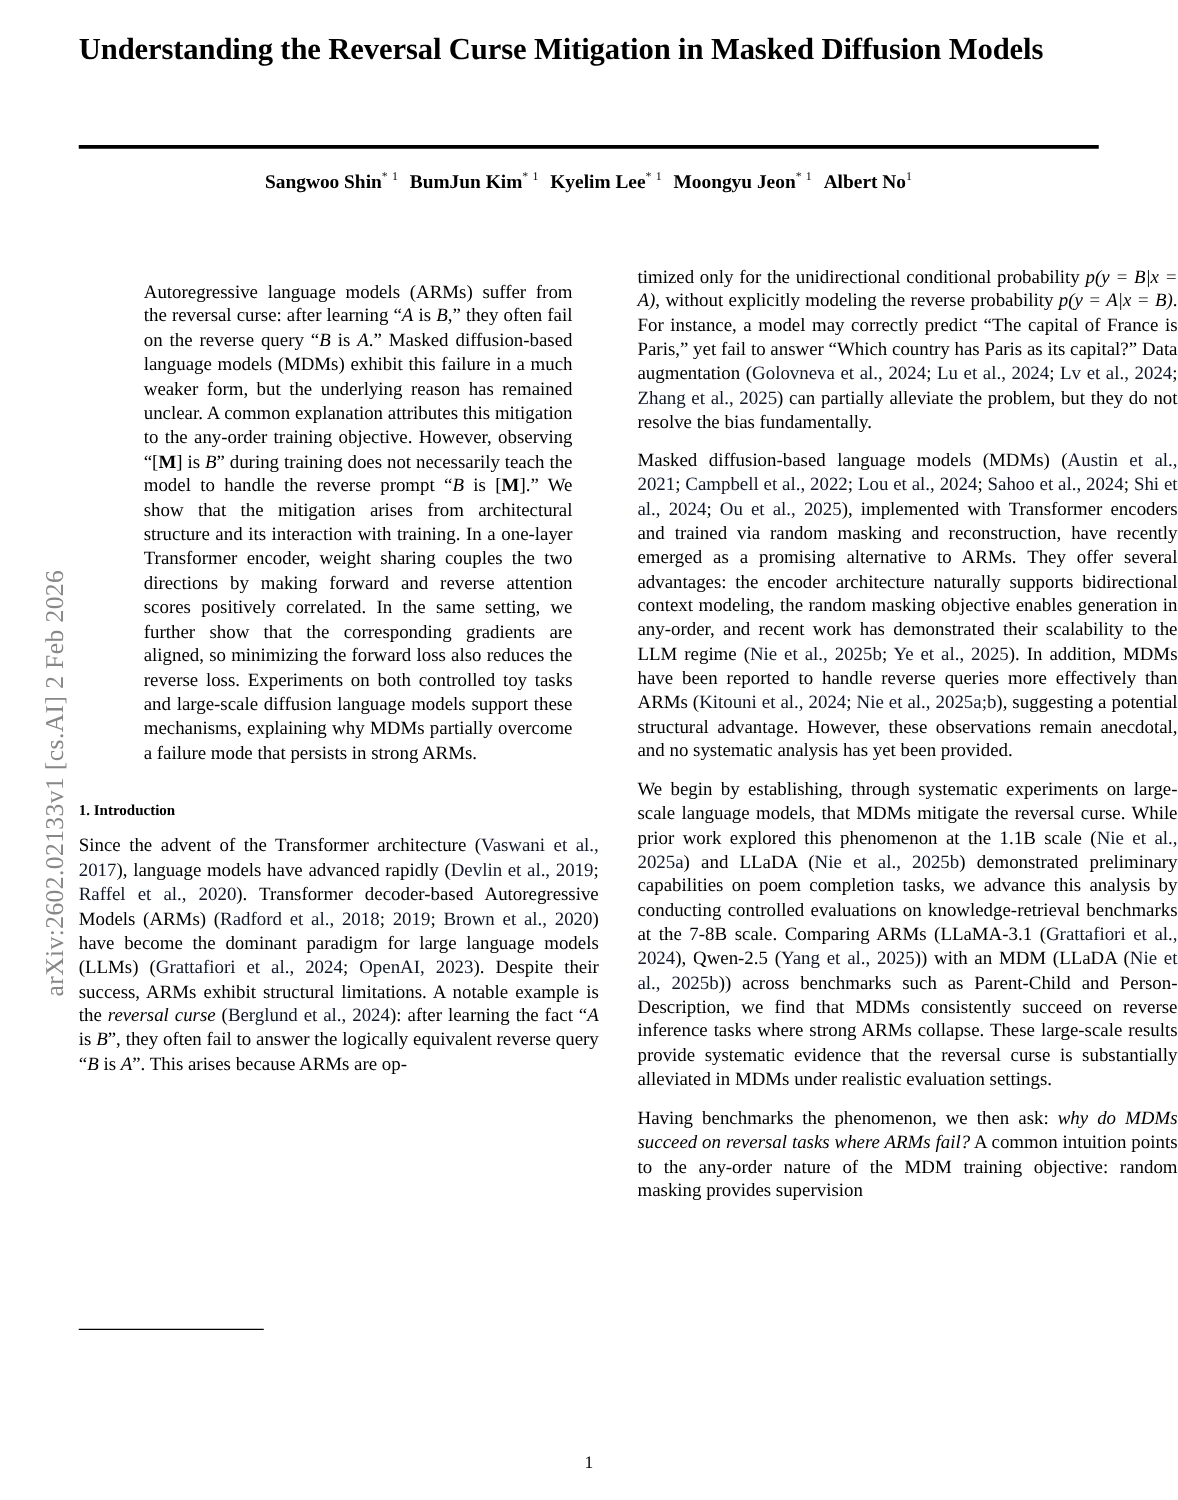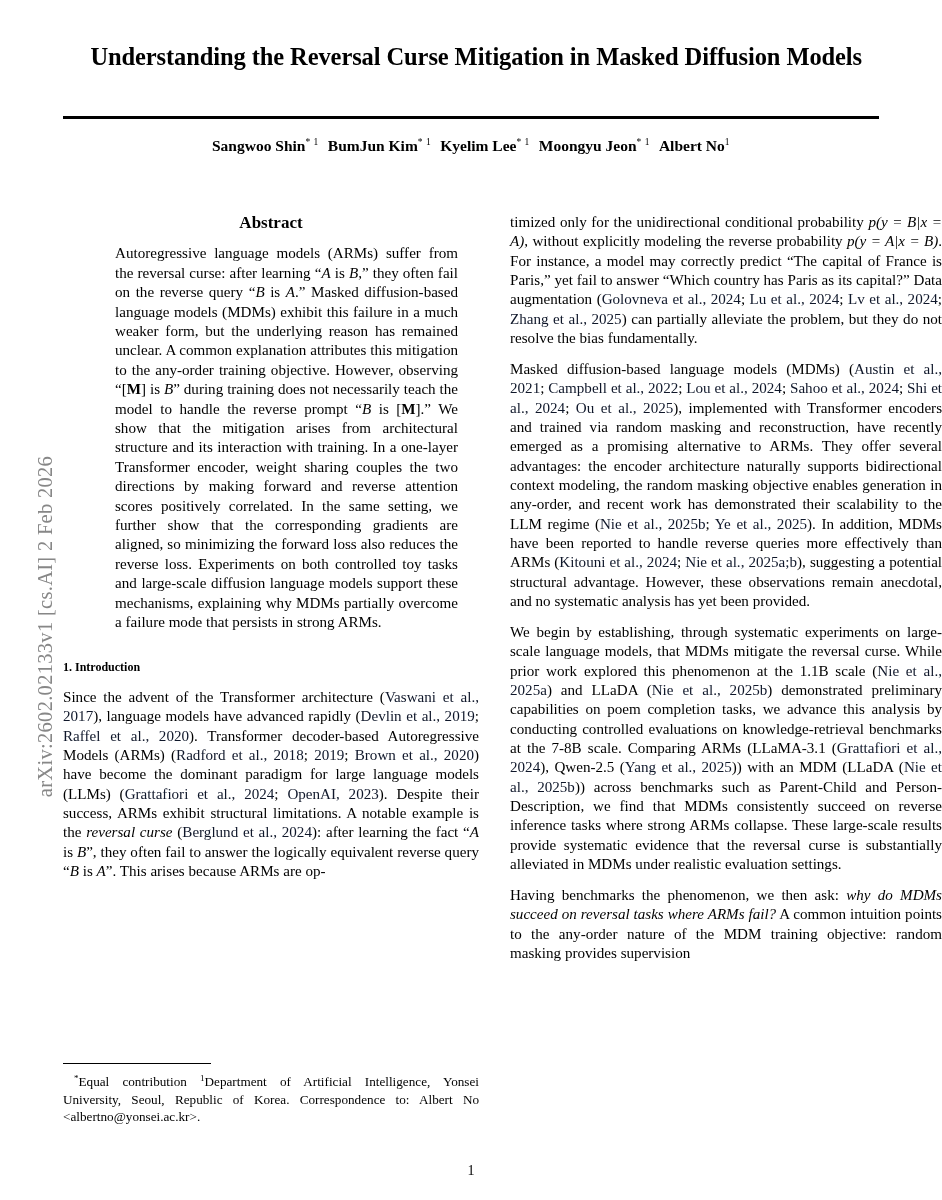--- a/index.html
+++ b/index.html
@@ -41,22 +41,22 @@
   .title-block {
     position: absolute;
     left: 63px;
     top: 24px;
     width: 816px;
   }
   .paper-title {
     font-size: 24.5px;
     font-weight: bold;
     line-height: 1.30;
-    text-align: right;
-    margin: 17px;
+    text-align: left;
+    margin: 0;
     letter-spacing: -0.1px;
   }
   .title-rule {
     position: absolute;
     left: 63px;
     top: 116px;
     width: 816px;
     height: 2.6px;
     background: #000;
   }
@@ -179,37 +179,35 @@
       <span>Understanding the Reversal Curse Mitigation in Masked Diffusion Models</span>
       <br>
     </h1>
   </div>
 
   <div class="title-rule"></div>
 
   <div class="authors"><span><span>Sangwoo Shin</span><sup class="mark">* 1</sup></span><span class="sep"></span><span><span>BumJun Kim</span><sup class="mark">* 1</sup></span><span class="sep"></span><span><span>Kyelim Lee</span><sup class="mark">* 1</sup></span><span class="sep"></span><span><span>Moongyu Jeon</span><sup class="mark">* 1</sup></span><span class="sep"></span><span><span>Albert No</span><sup class="mark">1</sup></span></div>
 
   <div class="col col-left">
-    <div class="abstract-head">Abstract</div>
     <p class="abstract-body"><span>Autoregressive language models (ARMs) suffer from the reversal curse: after learning “</span><span class="mathit">A</span><span> is </span><span class="mathit">B</span><span>,” they often fail on the reverse query “</span><span class="mathit">B</span><span> is </span><span class="mathit">A</span><span>.” Masked diffusion-based language models (MDMs) exhibit this failure in a much weaker form, but the underlying reason has remained unclear. A common explanation attributes this mitigation to the any-order training objective. However, observing “[</span><span class="bmath">M</span><span>] is </span><span class="mathit">B</span><span>” during training does not necessarily teach the model to handle the reverse prompt “</span><span class="mathit">B</span><span> is [</span><span class="bmath">M</span><span>].” We show that the mitigation arises from architectural structure and its interaction with training. In a one-layer Transformer encoder, weight sharing couples the two directions by making forward and reverse attention scores positively correlated. In the same setting, we further show that the corresponding gradients are aligned, so minimizing the forward loss also reduces the reverse loss. Experiments on both controlled toy tasks and large-scale diffusion language models support these mechanisms, explaining why MDMs partially overcome a failure mode that persists in strong ARMs.</span></p>
     <div class="sec-head">1. Introduction</div>
     <div>
         <p class="para"><span>Since the advent of the Transformer architecture (</span><span class="cite">Vaswani et al., 2017</span><span>), language models have advanced rapidly (</span><span class="cite">Devlin et al., 2019</span><span>; </span><span class="cite">Raffel et al., 2020</span><span>). Transformer decoder-based Autoregressive Models (ARMs) (</span><span class="cite">Radford et al., 2018</span><span>; </span><span class="cite">2019</span><span>; </span><span class="cite">Brown et al., 2020</span><span>) have become the dominant paradigm for large language models (LLMs) (</span><span class="cite">Grattafiori et al., 2024</span><span>; </span><span class="cite">OpenAI, 2023</span><span>). Despite their success, ARMs exhibit structural limitations. A notable example is the </span><em class="it">reversal curse</em><span> (</span><span class="cite">Berglund et al., 2024</span><span>): after learning the fact “</span><span class="mathit">A</span><span> is </span><span class="mathit">B</span><span>”, they often fail to answer the logically equivalent reverse query “</span><span class="mathit">B</span><span> is </span><span class="mathit">A</span><span>”. This arises because ARMs are op-</span></p>
       </div>
   </div>
 
   <div class="col col-right">
     <div>
         <p class="para"><span>timized only for the unidirectional conditional probability </span><span class="mathit">p(y = B|x = A)</span><span>, without explicitly modeling the reverse probability </span><span class="mathit">p(y = A|x = B)</span><span>. For instance, a model may correctly predict “The capital of France is Paris,” yet fail to answer “Which country has Paris as its capital?” Data augmentation (</span><span class="cite">Golovneva et al., 2024</span><span>; </span><span class="cite">Lu et al., 2024</span><span>; </span><span class="cite">Lv et al., 2024</span><span>; </span><span class="cite">Zhang et al., 2025</span><span>) can partially alleviate the problem, but they do not resolve the bias fundamentally.</span></p>
         <p class="para"><span>Masked diffusion-based language models (MDMs) (</span><span class="cite">Austin et al., 2021</span><span>; </span><span class="cite">Campbell et al., 2022</span><span>; </span><span class="cite">Lou et al., 2024</span><span>; </span><span class="cite">Sahoo et al., 2024</span><span>; </span><span class="cite">Shi et al., 2024</span><span>; </span><span class="cite">Ou et al., 2025</span><span>), implemented with Transformer encoders and trained via random masking and reconstruction, have recently emerged as a promising alternative to ARMs. They offer several advantages: the encoder architecture naturally supports bidirectional context modeling, the random masking objective enables generation in any-order, and recent work has demonstrated their scalability to the LLM regime (</span><span class="cite">Nie et al., 2025b</span><span>; </span><span class="cite">Ye et al., 2025</span><span>). In addition, MDMs have been reported to handle reverse queries more effectively than ARMs (</span><span class="cite">Kitouni et al., 2024</span><span>; </span><span class="cite">Nie et al., 2025a;b</span><span>), suggesting a potential structural advantage. However, these observations remain anecdotal, and no systematic analysis has yet been provided.</span></p>
         <p class="para"><span>We begin by establishing, through systematic experiments on large-scale language models, that MDMs mitigate the reversal curse. While prior work explored this phenomenon at the 1.1B scale (</span><span class="cite">Nie et al., 2025a</span><span>) and LLaDA (</span><span class="cite">Nie et al., 2025b</span><span>) demonstrated preliminary capabilities on poem completion tasks, we advance this analysis by conducting controlled evaluations on knowledge-retrieval benchmarks at the 7-8B scale. Comparing ARMs (LLaMA-3.1 (</span><span class="cite">Grattafiori et al., 2024</span><span>), Qwen-2.5 (</span><span class="cite">Yang et al., 2025</span><span>)) with an MDM (LLaDA (</span><span class="cite">Nie et al., 2025b</span><span>)) across benchmarks such as Parent-Child and Person-Description, we find that MDMs consistently succeed on reverse inference tasks where strong ARMs collapse. These large-scale results provide systematic evidence that the reversal curse is substantially alleviated in MDMs under realistic evaluation settings.</span></p>
         <p class="para"><span>Having benchmarks the phenomenon, we then ask: </span><em class="it">why do MDMs succeed on reversal tasks where ARMs fail?</em><span> A common intuition points to the any-order nature of the MDM training objective: random masking provides supervision</span></p>
       </div>
   </div>
 
   <div class="footnote-wrap">
     <div class="footnote-rule"></div>
-    <p class="footnote-text"><sup>*</sup><span>Equal contribution </span><sup>1</sup><span>Department of Artificial Intelligence, Yonsei University, Seoul, Republic of Korea. Correspondence to: Albert No &lt;albertno@yonsei.ac.kr&gt;.</span></p>
   </div>
 
   <div class="page-number">1</div>
 
 </div>
 
 </body></html>

